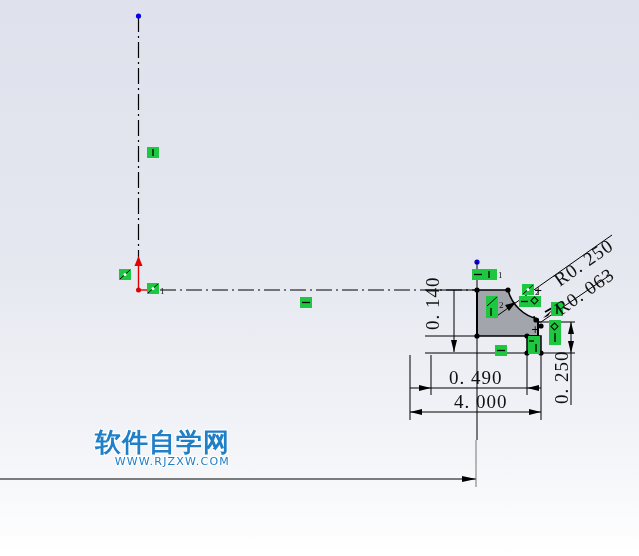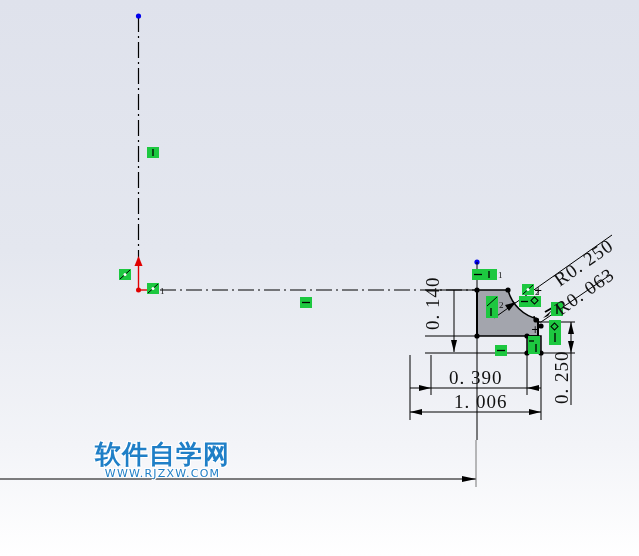--- a/index.html
+++ b/index.html
@@ -9,21 +9,21 @@
     font-family: "Liberation Serif", serif;
   }
   .canvas { position:absolute; left:0; top:0; width:639px; height:556px; }
   .rel { position:absolute; width:12px; height:11px; background:#1dc840; box-sizing:border-box; }
   .rel svg { position:absolute; left:0; top:0; }
   .dim-text {
     position:absolute; font-family:"Liberation Serif", serif; font-size:19px; color:#111; white-space:nowrap;
     letter-spacing:1px;
   }
   .wm {
-    position:absolute; left:95px; top:440px; text-align:center;
+    position:absolute; left:95px; top:428px; text-align:right;
   }
   .wm-cn {
     font-family:"DejaVu Sans", sans-serif; font-weight:bold; font-size:26px; color:#1f7fc7;
     letter-spacing:1px; line-height:28px;
     text-shadow: 1px 1px 0 #fff, -1px -1px 0 #fff, 1px -1px 0 #fff, -1px 1px 0 #fff;
   }
   .wm-url {
     font-family:"DejaVu Sans", sans-serif; font-weight:normal; font-size:11px; color:#1f7fc7;
     letter-spacing:1.2px; line-height:12px;
     text-shadow: 1px 1px 0 #fff, -1px -1px 0 #fff, 1px -1px 0 #fff, -1px 1px 0 #fff;
@@ -171,22 +171,22 @@
         <line x1="8" y1="8" x2="8" y2="16" stroke="#000" stroke-width="1.3"></line>
       </svg>
   </div>
   <div class="rel" style="left:495px;top:345px">
     <svg width="12" height="11">
         <line x1="2" y1="5.5" x2="10" y2="5.5" stroke="#000" stroke-width="1.3"></line>
       </svg>
   </div>
 
   <span class="dim-text" style="left:422px;top:330px;transform:rotate(-90deg);transform-origin:0 0">0. 140</span>
-  <span class="dim-text" style="left:449px;top:367px">0. 390</span>
-  <span class="dim-text" style="left:454px;top:391px">1. 006</span>
+  <span class="dim-text" style="left:449px;top:367px">0. 490</span>
+  <span class="dim-text" style="left:454px;top:391px">4. 000</span>
   <span class="dim-text" style="left:551px;top:404px;transform:rotate(-90deg);transform-origin:0 0">0. 250</span>
   <span class="dim-text" style="left:550px;top:273px;transform:rotate(-35deg);transform-origin:0 0">R0. 250</span>
   <span class="dim-text" style="left:551px;top:302px;transform:rotate(-35deg);transform-origin:0 0">R0. 063</span>
 </div>
 
 <div class="wm">
   <div class="wm-cn">软件自学网</div>
   <div class="wm-url">WWW.RJZXW.COM</div>
 </div>
 

